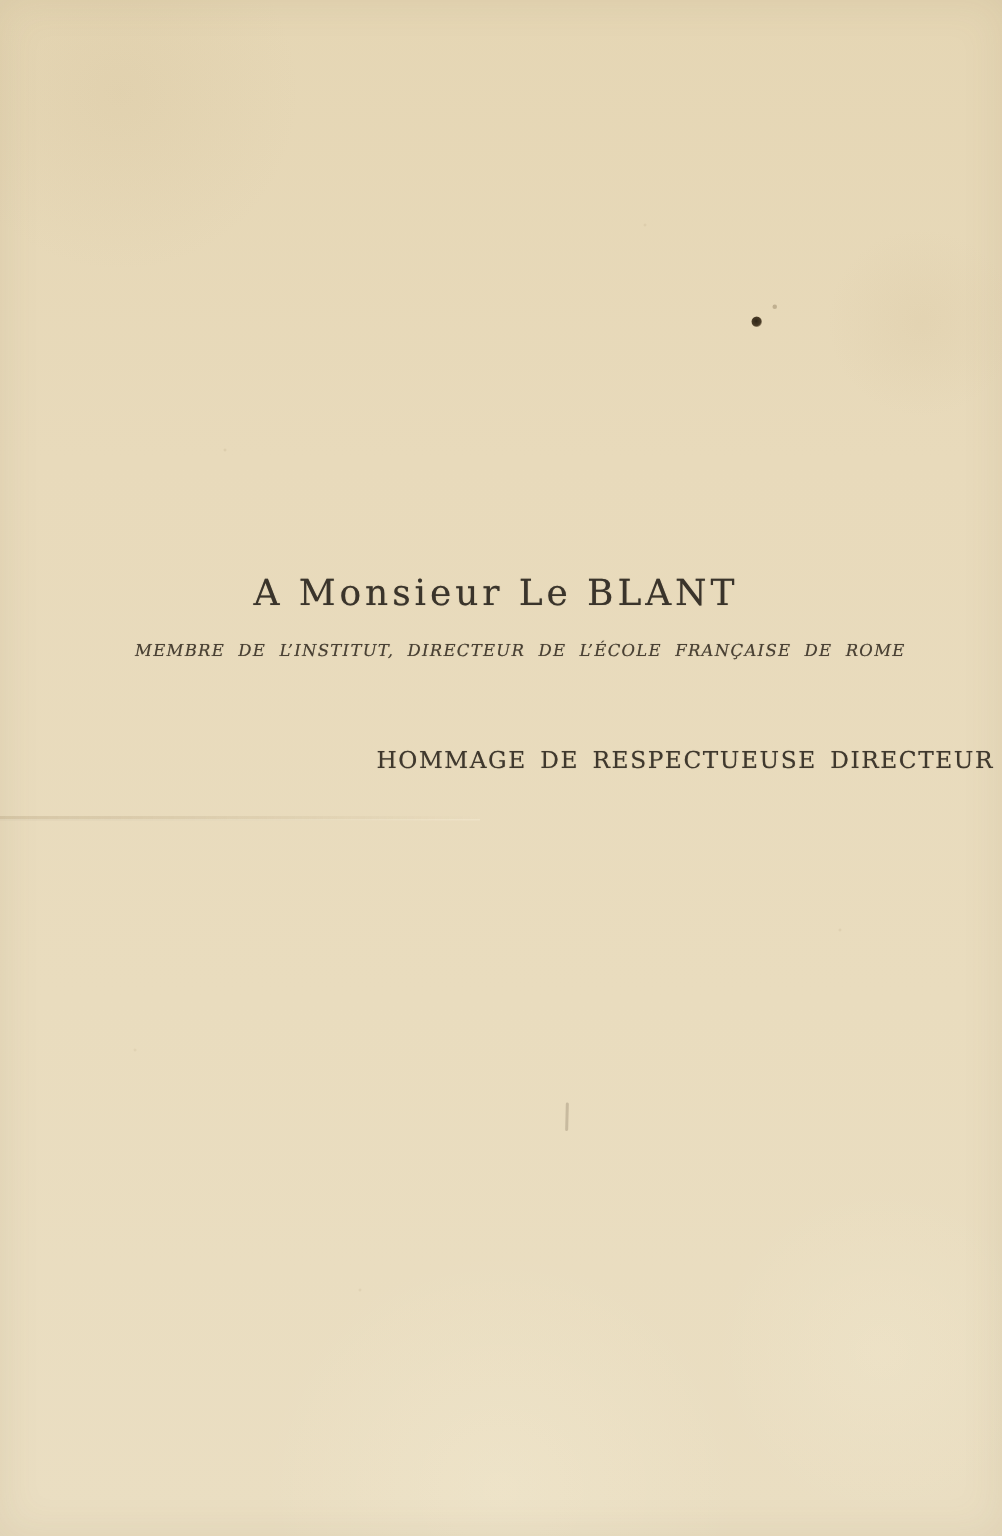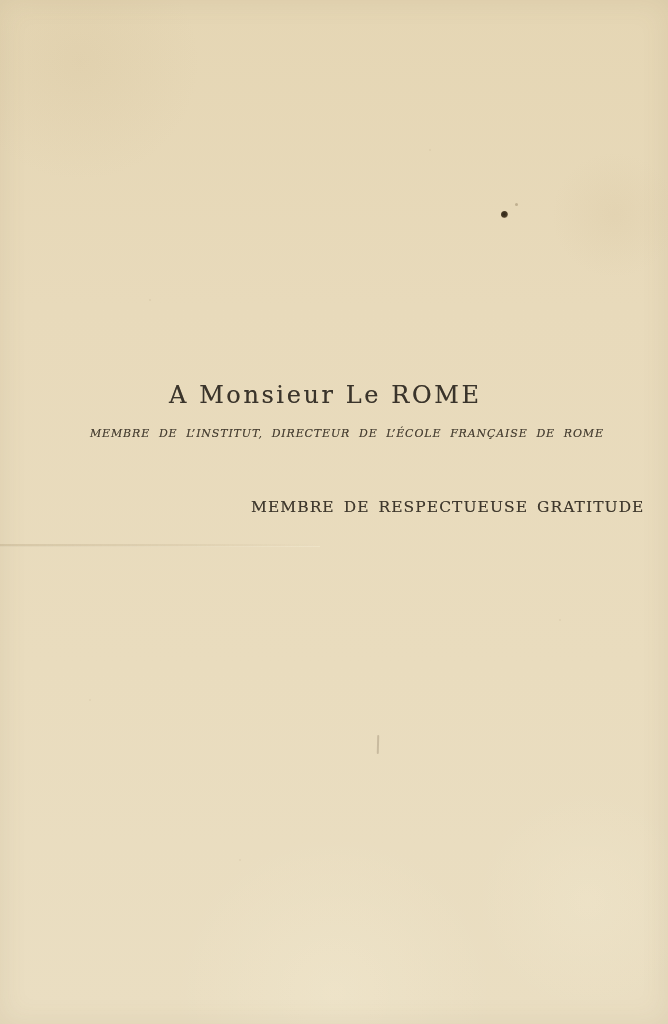--- a/index.html
+++ b/index.html
@@ -98,24 +98,24 @@
     border-radius: 2px;
     background: rgba(125,110,85,0.30);
     transform: rotate(1.5deg);
   }
 </style>
 </head>
 <body>
 
 <div class="scan">
 
-  <div class="line recipient">A Monsieur Le ROME</div>
+  <div class="line recipient">A Monsieur Le BLANT</div>
 
   <div class="line titles">MEMBRE DE L’INSTITUT, DIRECTEUR DE L’ÉCOLE FRANÇAISE DE ROME</div>
 
-  <div class="line hommage">MEMBRE DE RESPECTUEUSE GRATITUDE</div>
+  <div class="line hommage">HOMMAGE DE RESPECTUEUSE DIRECTEUR</div>
 
   <div class="ink-spot"></div>
   <div class="ink-speck"></div>
   <div class="crease"></div>
   <div class="pencil-mark"></div>
 
 </div>
 
 </body></html>

